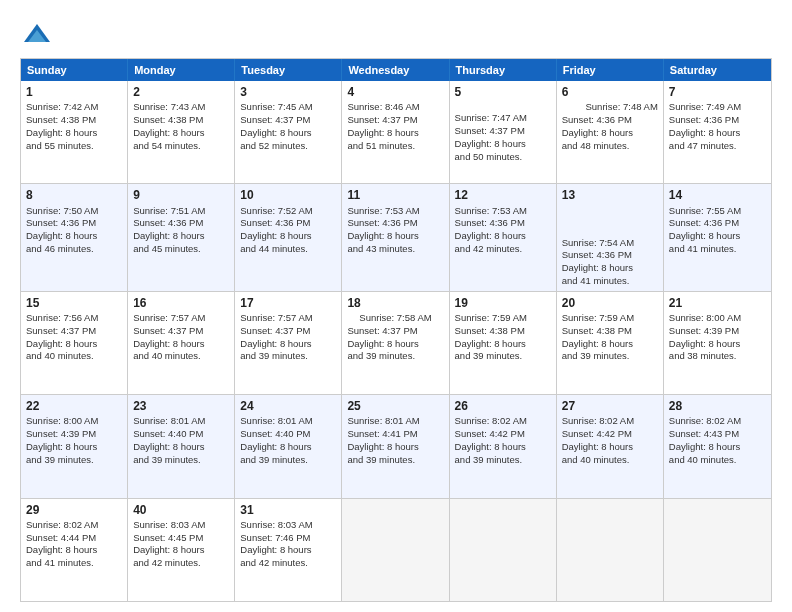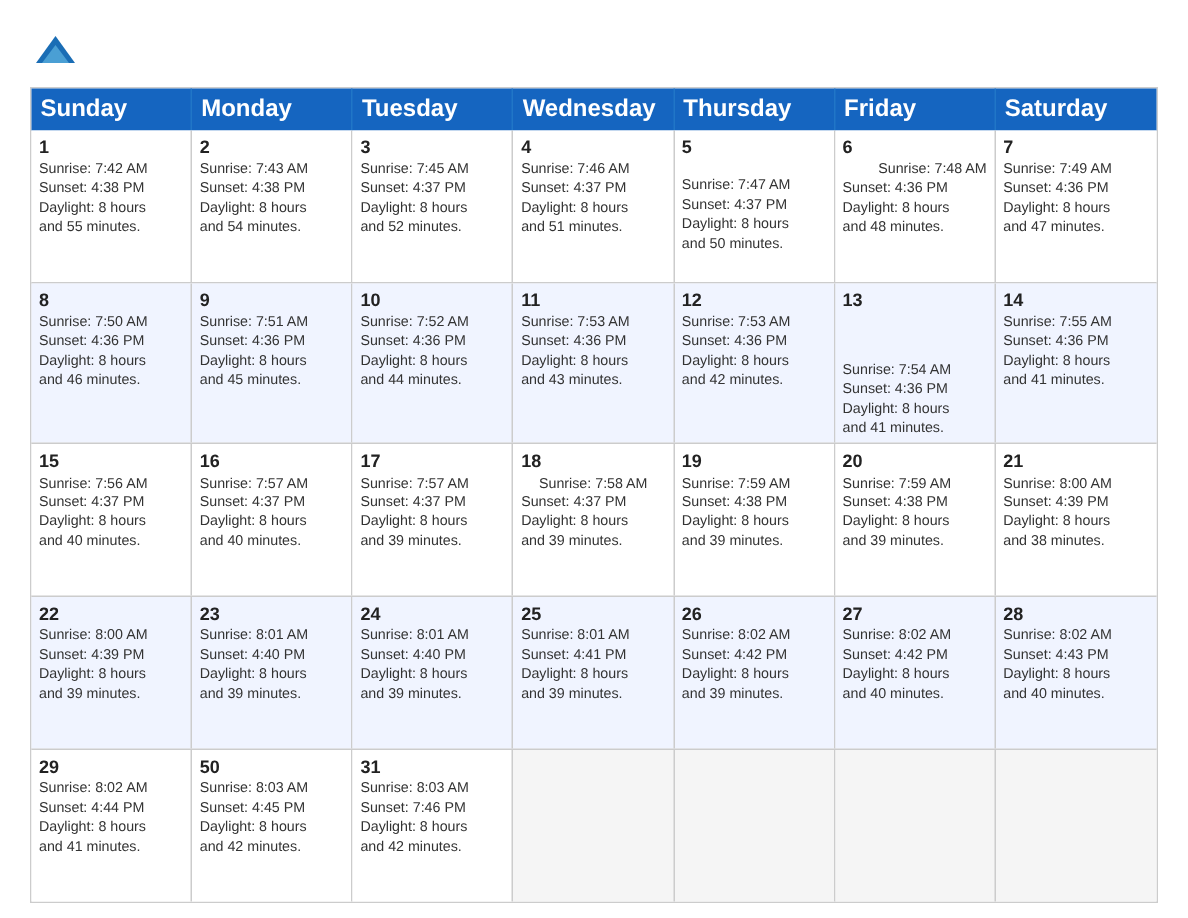--- a/index.html
+++ b/index.html
@@ -59,21 +59,21 @@
       flex-direction: column;
       border: 1px solid #ccc;
     }
     .cal-header {
       display: grid;
       grid-template-columns: repeat(7, 1fr);
       background: #1565c0;
     }
     .cal-header-cell {
       color: #fff;
-      font-size: 16px;
+      font-size: 11px;
       font-weight: bold;
       padding: 5px 6px;
       text-align: left;
       border-right: 1px solid #2176c7;
     }
     .cal-header-cell:last-child { border-right: none; }
     .cal-body {
       display: flex;
       flex-direction: column;
       flex: 1;
@@ -155,21 +155,21 @@
           </div>
           <div class="cal-cell">
             <span class="day-num">3</span>
             <span style="display: block;">Sunrise: 7:45 AM</span>
             <span style="display: block;">Sunset: 4:37 PM</span>
             <span style="display: block;">Daylight: 8 hours</span>
             <span style="display: block;">and 52 minutes.</span>
           </div>
           <div class="cal-cell">
             <span class="day-num">4</span>
-            <span style="display: block;">Sunrise: 7:46 AM</span>
+            <span style="display: block;">Sunrise: 8:46 AM</span>
             <span style="display: block;">Sunset: 4:37 PM</span>
             <span style="display: block;">Daylight: 8 hours</span>
             <span style="display: block;">and 51 minutes.</span>
           </div>
           <div class="cal-cell">
             <span class="day-num">5</span>
             <span style="display: block; margin-top: 12px;">Sunrise: 7:47 AM</span>
             <span style="display: block;">Sunset: 4:37 PM</span>
             <span style="display: block;">Daylight: 8 hours</span>
             <span style="display: block;">and 50 minutes.</span>
@@ -344,21 +344,21 @@
         </div>
         <div class="cal-row">
           <div class="cal-cell">
             <span class="day-num">29</span>
             <span style="display: block;">Sunrise: 8:02 AM</span>
             <span style="display: block;">Sunset: 4:44 PM</span>
             <span style="display: block;">Daylight: 8 hours</span>
             <span style="display: block;">and 41 minutes.</span>
           </div>
           <div class="cal-cell">
-            <span class="day-num">50</span>
+            <span class="day-num">40</span>
             <span style="display: block;">Sunrise: 8:03 AM</span>
             <span style="display: block;">Sunset: 4:45 PM</span>
             <span style="display: block;">Daylight: 8 hours</span>
             <span style="display: block;">and 42 minutes.</span>
           </div>
           <div class="cal-cell">
             <span class="day-num">31</span>
             <span style="display: block;">Sunrise: 8:03 AM</span>
             <span style="display: block;">Sunset: 7:46 PM</span>
             <span style="display: block;">Daylight: 8 hours</span>

